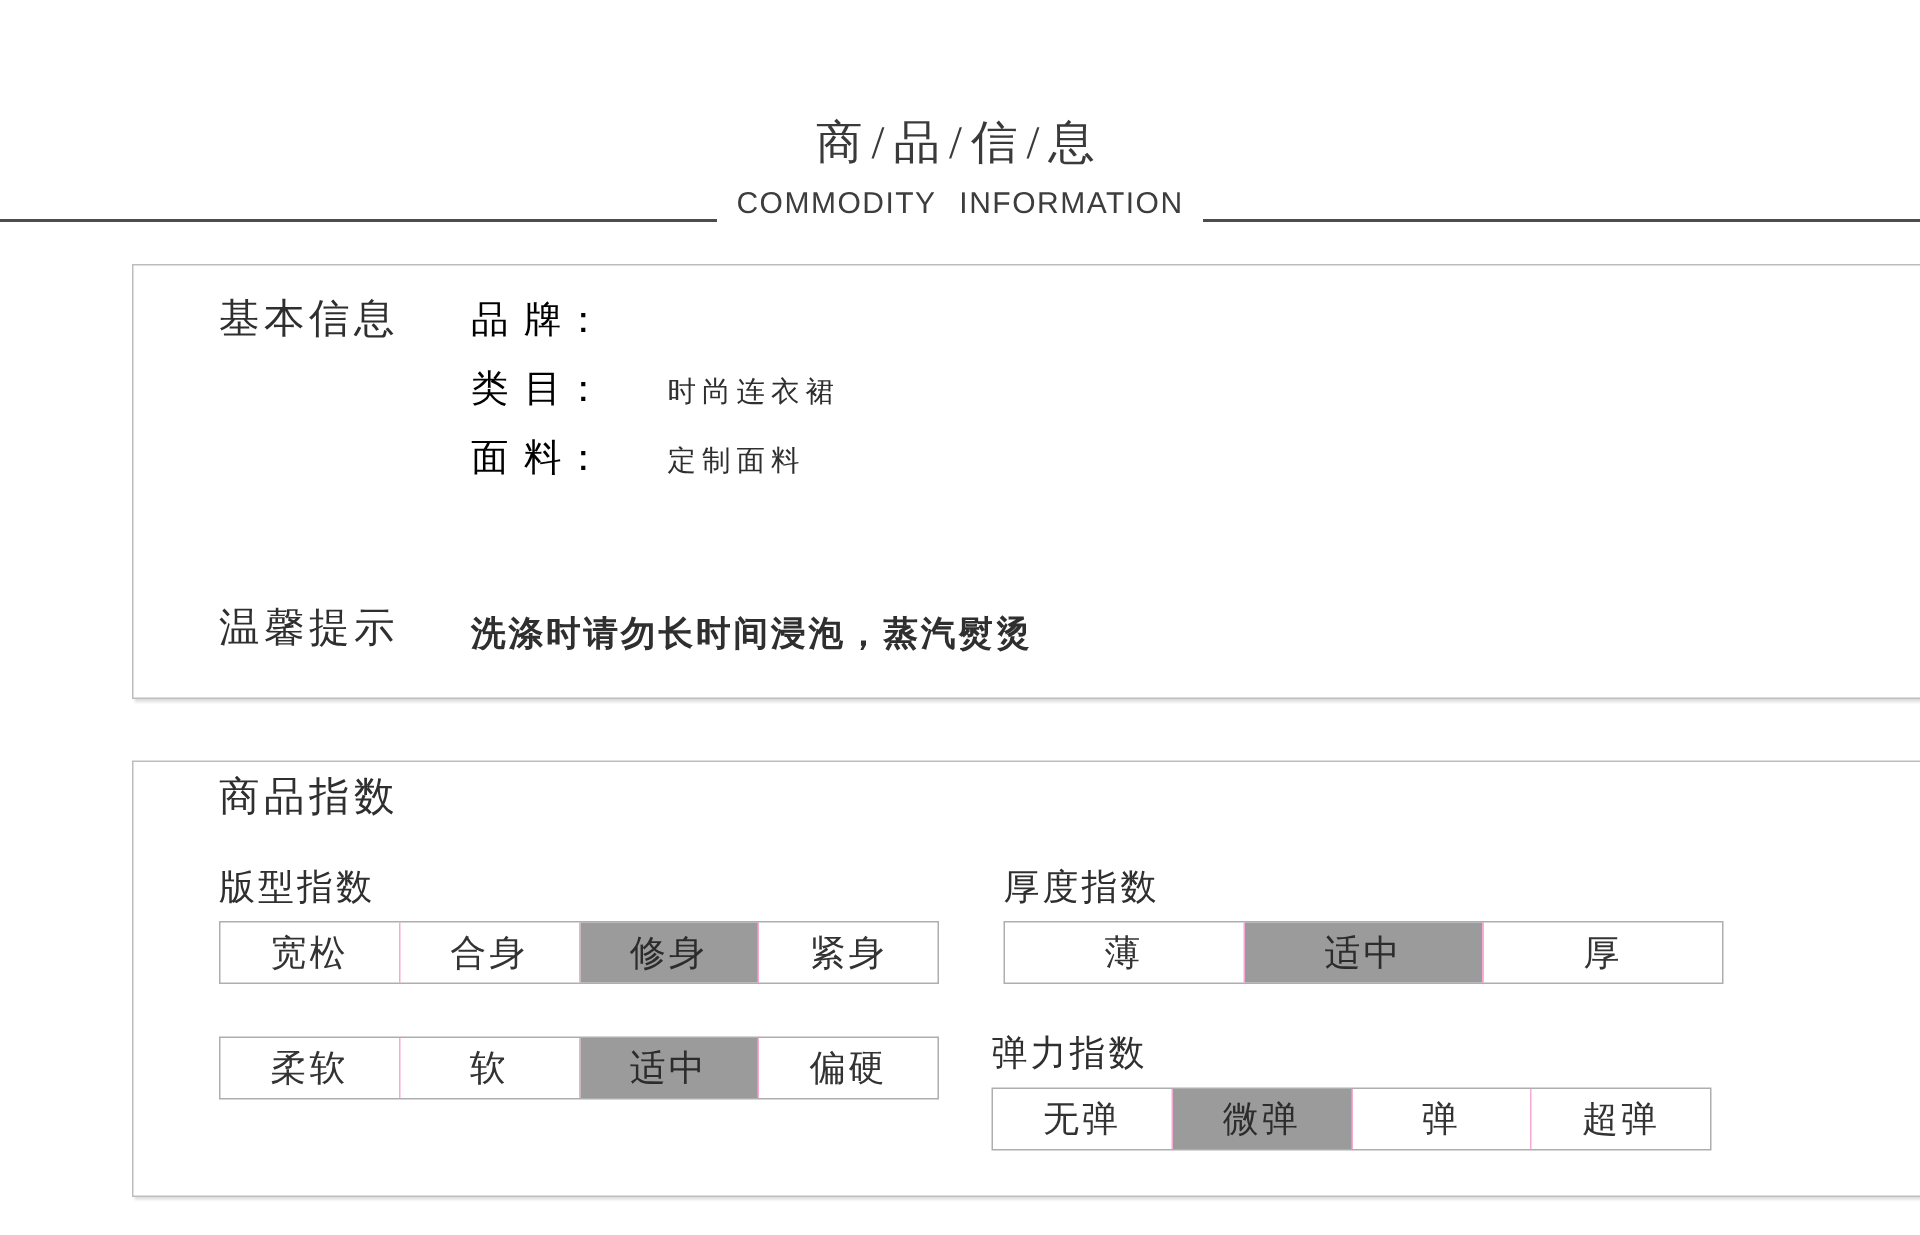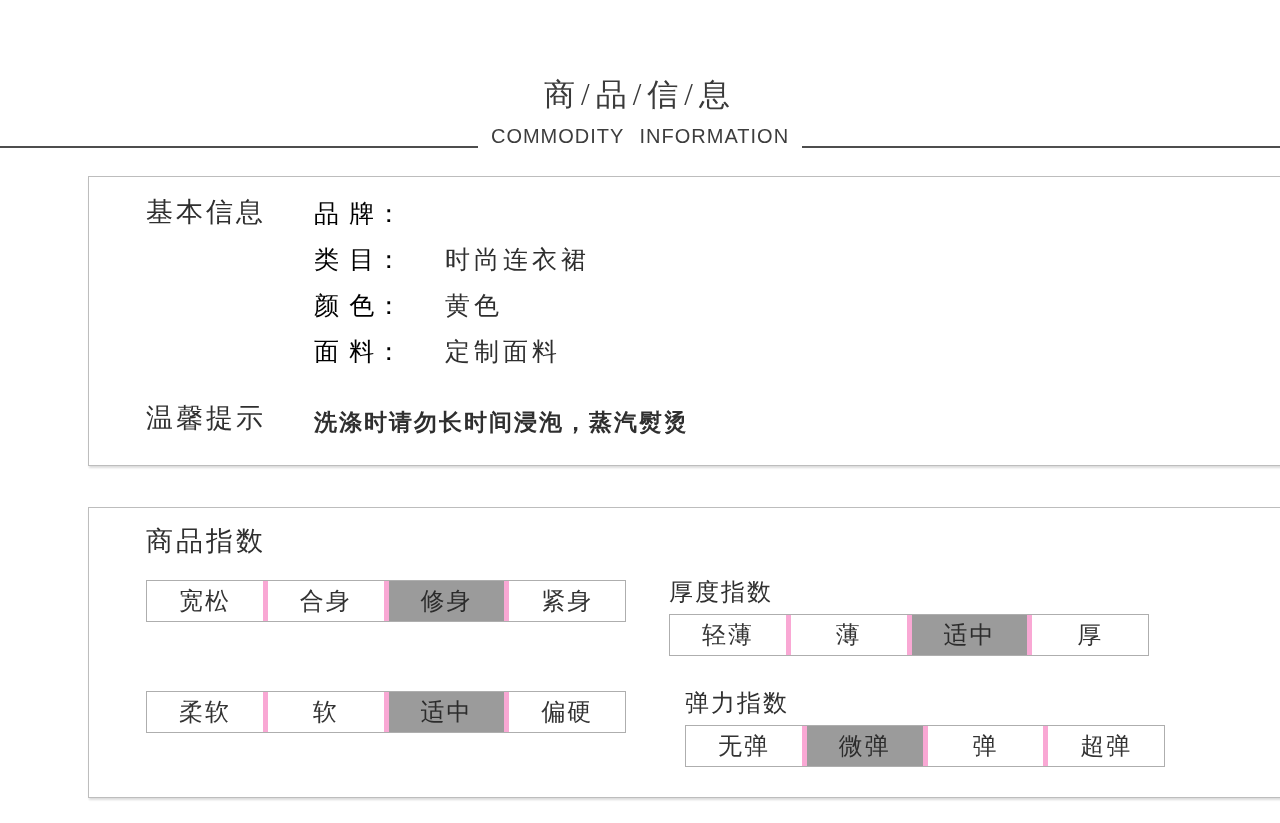--- a/index.html
+++ b/index.html
@@ -46,48 +46,48 @@
     line-height:1; white-space:nowrap;
   }
 
   
   .fields { position:absolute; left:225px; top:14px; }
   .field-row { height:46px; line-height:46px; white-space:nowrap; }
   .field-label {
     display:inline-block; width:127px;
     font-size:25px; letter-spacing:2px; color:#000000;
   }
-  .field-value { font-size:25px; letter-spacing:4px; color:#2f2f2f; }
+  .field-value { font-size:19px; letter-spacing:4px; color:#2f2f2f; }
 
   .tips-label { top:228px; }
   .tips-value {
     position:absolute; left:225px; top:232px;
     font-size:23px; font-weight:bold; letter-spacing:2px;
     color:#2f2f2f; line-height:1.2; white-space:nowrap;
   }
 
   
   .group { position:absolute; width:480px; }
   .group-0 { left:57px;  top:72px; }
   .group-1 { left:580px; top:72px; }
   .group-2 { left:57px;  top:183px; }
-  .group-3 { left:596px; top:183px; }
+  .group-3 { left:572px; top:183px; }
 
   .group-label {
     font-size:24px; letter-spacing:2px; color:#2f2f2f;
     line-height:1; margin-bottom:10px; white-space:nowrap;
   }
   .opt-table {
     display:flex; width:480px; height:42px;
     border:1px solid #aeaeae; background:#ffffff;
   }
   .cell {
     flex:1; display:flex; align-items:center; justify-content:center;
     font-size:24px; letter-spacing:2px; color:#333333;
-    border-right:5px solid #f9a8d4;
+    border-right:1px solid #f9a8d4;
   }
   .cell:last-child { border-right:none; }
   .cell.selected { background:#9b9b9b; color:#2c2c2c; }
 </style>
 </head>
 <body>
 
 <div class="header">
   <div class="header-title">商/品/信/息</div>
   <div class="header-sub-row">
@@ -103,49 +103,45 @@
   <div class="fields">
     <div class="field-row">
       <span class="field-label">品 牌：</span>
       <span class="field-value"></span>
     </div>
     <div class="field-row">
       <span class="field-label">类 目：</span>
       <span class="field-value">时尚连衣裙</span>
     </div>
     <div class="field-row">
-      <span class="field-label">颜 色：</span>
-      <span class="field-value">黄色</span>
-    </div>
-    <div class="field-row">
       <span class="field-label">面 料：</span>
       <span class="field-value">定制面料</span>
     </div>
   </div>
 
   <div class="section-label tips-label">温馨提示</div>
   <div class="tips-value">洗涤时请勿长时间浸泡，蒸汽熨烫</div>
 </div>
 
 <div class="card card-index">
-  <div class="section-label" style="top:20px;">商品指数</div>
+  <div class="section-label" style="top:10px;">商品指数</div>
 
   <div class="group group-0">
+    <div class="group-label">版型指数</div>
     <div class="opt-table">
       <div class="cell">宽松</div>
       <div class="cell">合身</div>
       <div class="cell selected">修身</div>
       <div class="cell">紧身</div>
     </div>
   </div>
 
   <div class="group group-1">
     <div class="group-label">厚度指数</div>
     <div class="opt-table">
-      <div class="cell">轻薄</div>
       <div class="cell">薄</div>
       <div class="cell selected">适中</div>
       <div class="cell">厚</div>
     </div>
   </div>
 
   <div class="group group-2">
     <div class="opt-table">
       <div class="cell">柔软</div>
       <div class="cell">软</div>

